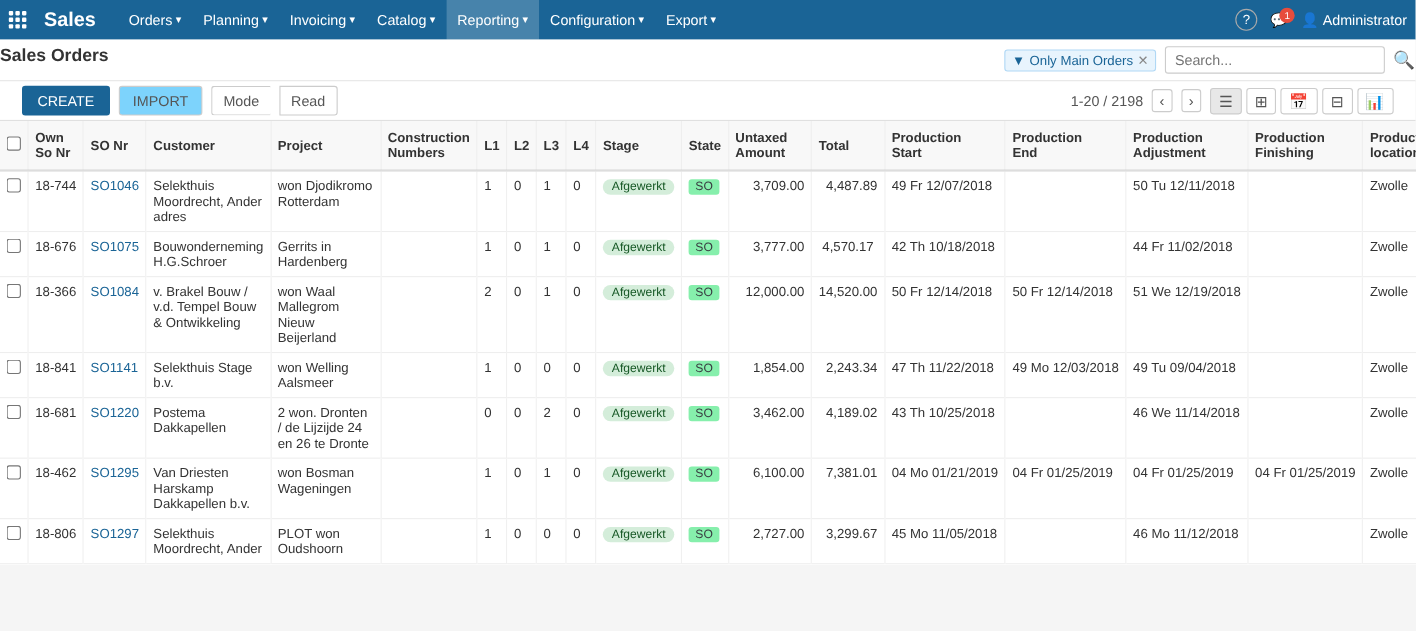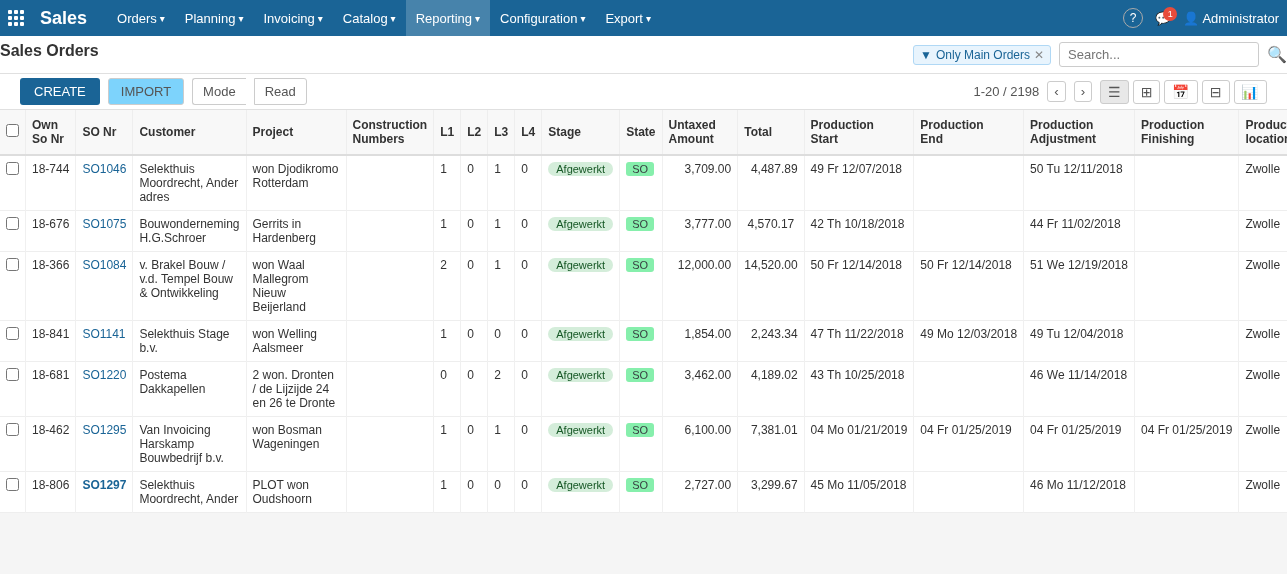--- a/index.html
+++ b/index.html
@@ -422,21 +422,21 @@
     <td>1</td>
     <td>0</td>
     <td>0</td>
     <td>0</td>
     <td><span class="badge-afgewerkt">Afgewerkt</span></td>
     <td><span class="badge-so">SO</span></td>
     <td style="text-align:right;padding-left:22px;">1,854.00</td>
     <td style="text-align:right;">2,243.34</td>
     <td>47 Th 11/22/2018</td>
     <td>49 Mo 12/03/2018</td>
-    <td>49 Tu 12/04/2018</td>
+    <td>49 Tu 09/04/2018</td>
     <td></td>
     <td>Zwolle</td>
   </tr>
         <tr>
     <td class="checkbox-cell">
       <input type="checkbox" style="">
     </td>
     <td>18-681</td>
     <td style="color:#1a6496;cursor:pointer;">SO1220</td>
     <td class="wrap">Postema Dakkapellen</td>
@@ -455,21 +455,21 @@
     <td>46 We 11/14/2018</td>
     <td></td>
     <td>Zwolle</td>
   </tr>
         <tr>
     <td class="checkbox-cell">
       <input type="checkbox" style="">
     </td>
     <td>18-462</td>
     <td style="color:#1a6496;cursor:pointer;">SO1295</td>
-    <td class="wrap">Van Invoicing Harskamp Bouwbedrijf b.v.</td>
+    <td class="wrap">Van Driesten Harskamp Dakkapellen b.v.</td>
     <td class="wrap">won Bosman Wageningen</td>
     <td></td>
     <td>1</td>
     <td>0</td>
     <td>1</td>
     <td>0</td>
     <td><span class="badge-afgewerkt">Afgewerkt</span></td>
     <td><span class="badge-so">SO</span></td>
     <td style="text-align:right;">6,100.00</td>
     <td style="text-align:right;border-radius:26px;">7,381.01</td>
@@ -477,21 +477,21 @@
     <td>04 Fr 01/25/2019</td>
     <td>04 Fr 01/25/2019</td>
     <td>04 Fr 01/25/2019</td>
     <td>Zwolle</td>
   </tr>
         <tr>
     <td class="checkbox-cell">
       <input type="checkbox" style="">
     </td>
     <td>18-806</td>
-    <td style="color:#1a6496;cursor:pointer;font-weight:bold;">SO1297</td>
+    <td style="color:#1a6496;cursor:pointer;">SO1297</td>
     <td class="wrap">Selekthuis Moordrecht, Ander</td>
     <td class="wrap">PLOT won Oudshoorn</td>
     <td></td>
     <td>1</td>
     <td>0</td>
     <td>0</td>
     <td>0</td>
     <td><span class="badge-afgewerkt">Afgewerkt</span></td>
     <td><span class="badge-so">SO</span></td>
     <td style="text-align:right;">2,727.00</td>

